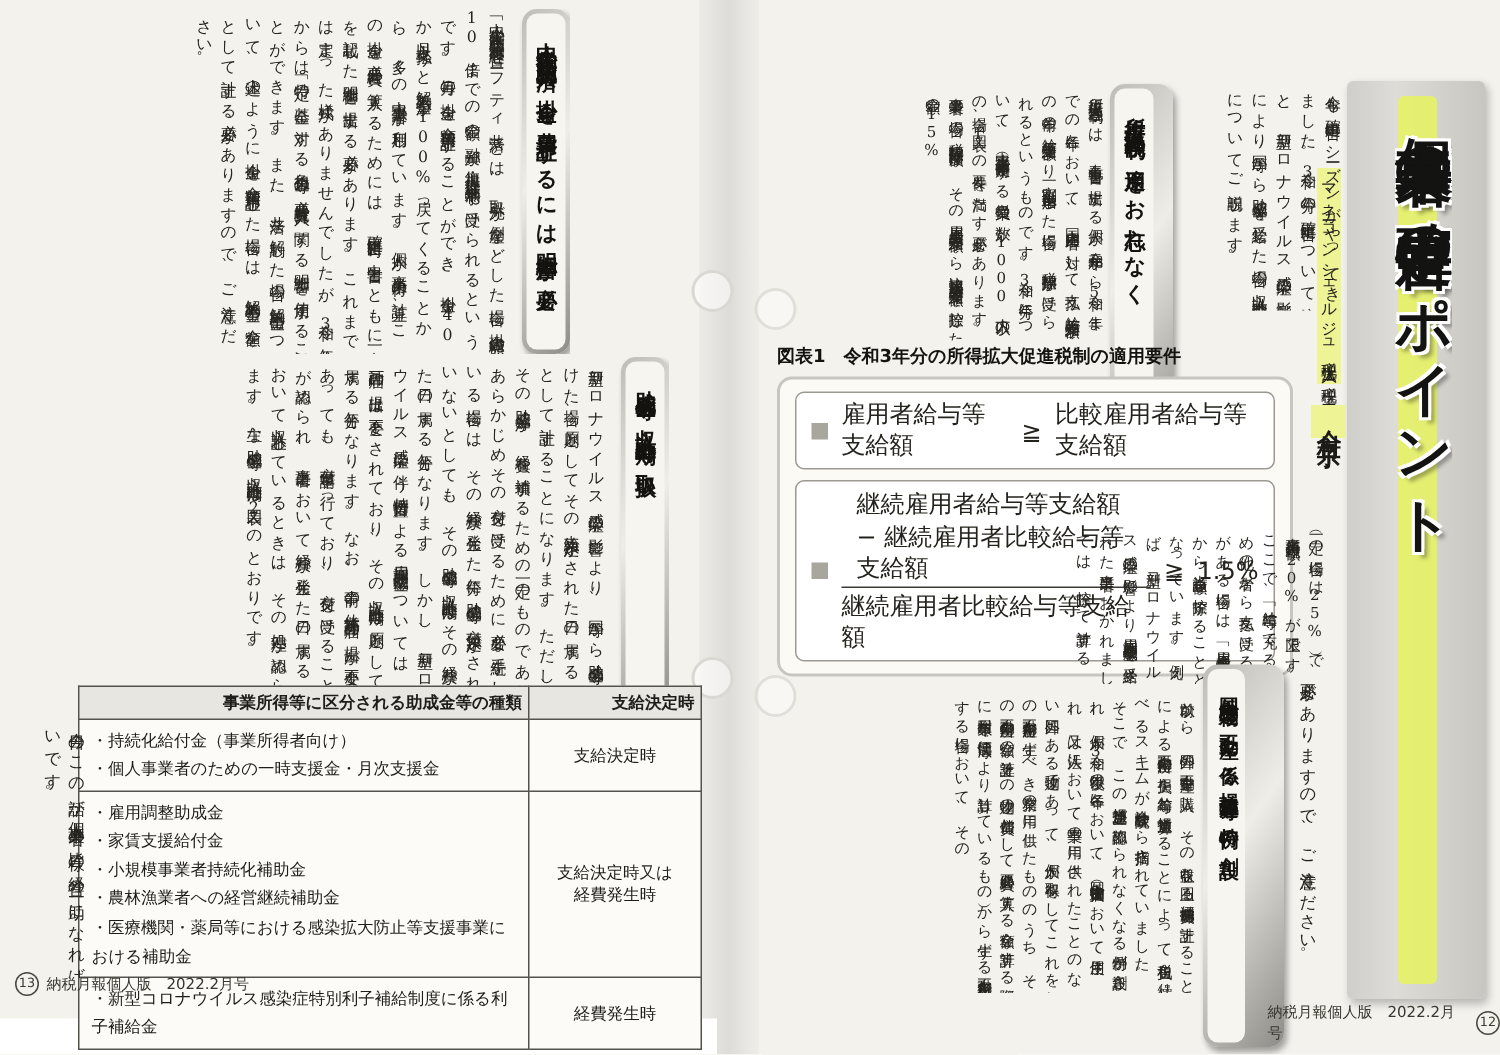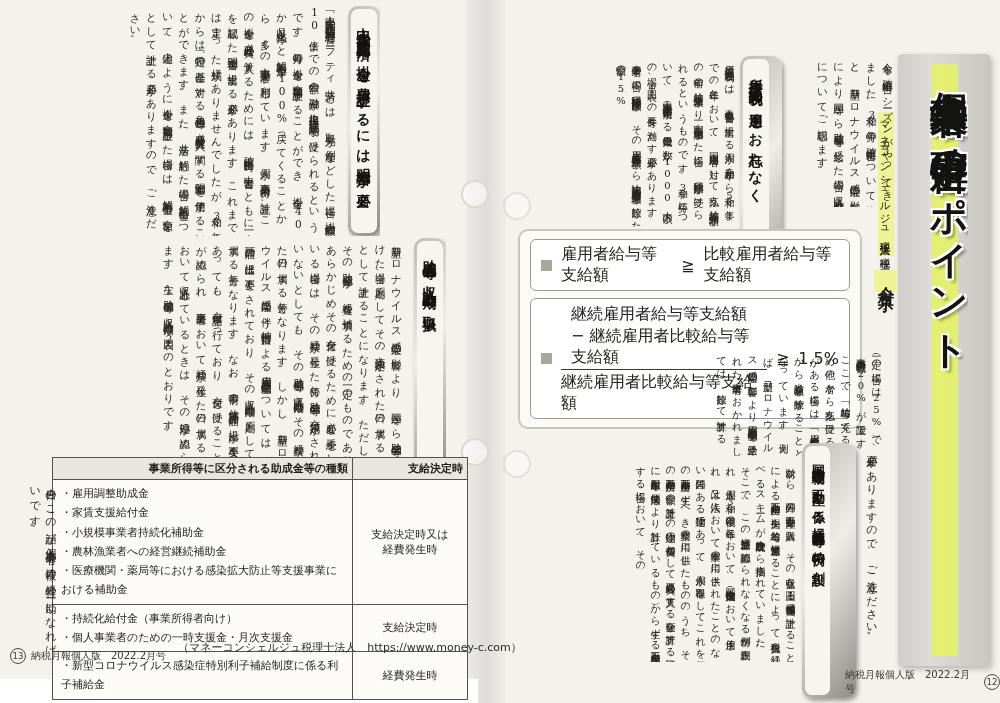--- a/index.html
+++ b/index.html
@@ -110,20 +110,21 @@
 
   <div class="abs vhead" style="left:740px; top:56px; width:42px; height:252px; box-sizing:border-box;">
     <span class="vhead-inner">所得拡大促進税制の適用をお忘れなく</span>
   </div>
 
   <div class="abs v vbody" style="left:497px; top:57px; width:240px; height:170px; font-size:10px; letter-spacing:1px;">
     <p>所得拡大促進税制とは、青色申告書を提出する個人が令和元年から令和5年までの各年において、国内雇用者に対して支払う給与等支給額が適用年の前年の給与等支給額より一定割合以上増加した場合に、税額控除が受けられるというものです。令和3年分について、中小事業者（常時使用する従業員の数が1000人以下の個人）の場合、図表1の要件を満たす必要があります。中小事業者の場合の税額控除限度額は、その雇用者給与等支給額から比較雇用者給与等支給額を控除した金額の15%</p>
   </div>
 
   <div class="abs" style="left:518px; top:229px; width:344px;">
+    <div class="fig-caption">図表1　令和3年分の所得拡大促進税制の適用要件</div>
     <div class="fig1-box">
       <div class="cond">
         <span class="bullet"></span>
         <span>雇用者給与等支給額</span>
         <span>≧</span>
         <span>比較雇用者給与等支給額</span>
       </div>
       <div class="cond">
         <span class="bullet"></span>
         <span class="frac">
@@ -175,50 +176,49 @@
     <table class="fig2-table">
       <thead>
         <tr>
           <th>事業所得等に区分される助成金等の種類</th>
           <th>支給決定時</th>
         </tr>
       </thead>
       <tbody>
         <tr>
           <td>
+            <div class="item">・持続化給付金（事業所得者向け）</div>
+            <div class="item">・個人事業者のための一時支援金・月次支援金</div>
+          </td>
+          <td class="timing">支給決定時</td>
+        </tr>
+        <tr>
+          <td>
             <div class="item">・雇用調整助成金</div>
             <div class="item">・家賃支援給付金</div>
             <div class="item">・小規模事業者持続化補助金</div>
             <div class="item">・農林漁業者への経営継続補助金</div>
             <div class="item">・医療機関・薬局等における感染拡大防止等支援事業における補助金</div>
           </td>
           <td class="timing">支給決定時又は
 経費発生時</td>
         </tr>
         <tr>
           <td>
-            <div class="item">・持続化給付金（事業所得者向け）</div>
-            <div class="item">・個人事業者のための一時支援金・月次支援金</div>
-          </td>
-          <td class="timing">支給決定時</td>
-        </tr>
-        <tr>
-          <td>
             <div class="item">・新型コロナウイルス感染症特別利子補給制度に係る利子補給金</div>
           </td>
           <td class="timing">経費発生時</td>
         </tr>
       </tbody>
     </table>
   </div>
 
   <div class="abs v vbody" style="left:24px; top:480px; width:34px; height:172px; font-size:11px; line-height:1.45;">
     <p>今日のこの話が個人事業者の皆様の経営の一助になれば幸いです。</p>
   </div>
 
   <div class="abs footer" style="left:10px; top:648px;">
     <span class="pgnum">13</span>
     <span>納税月報個人版　2022.2月号</span>
   </div>
 
-  <div class="abs credit" style="left:178px; top:640px;">（マネーコンシェルジュ税理士法人　https://www.money-c.com）</div>
 
 </div>
 
 </body></html>

